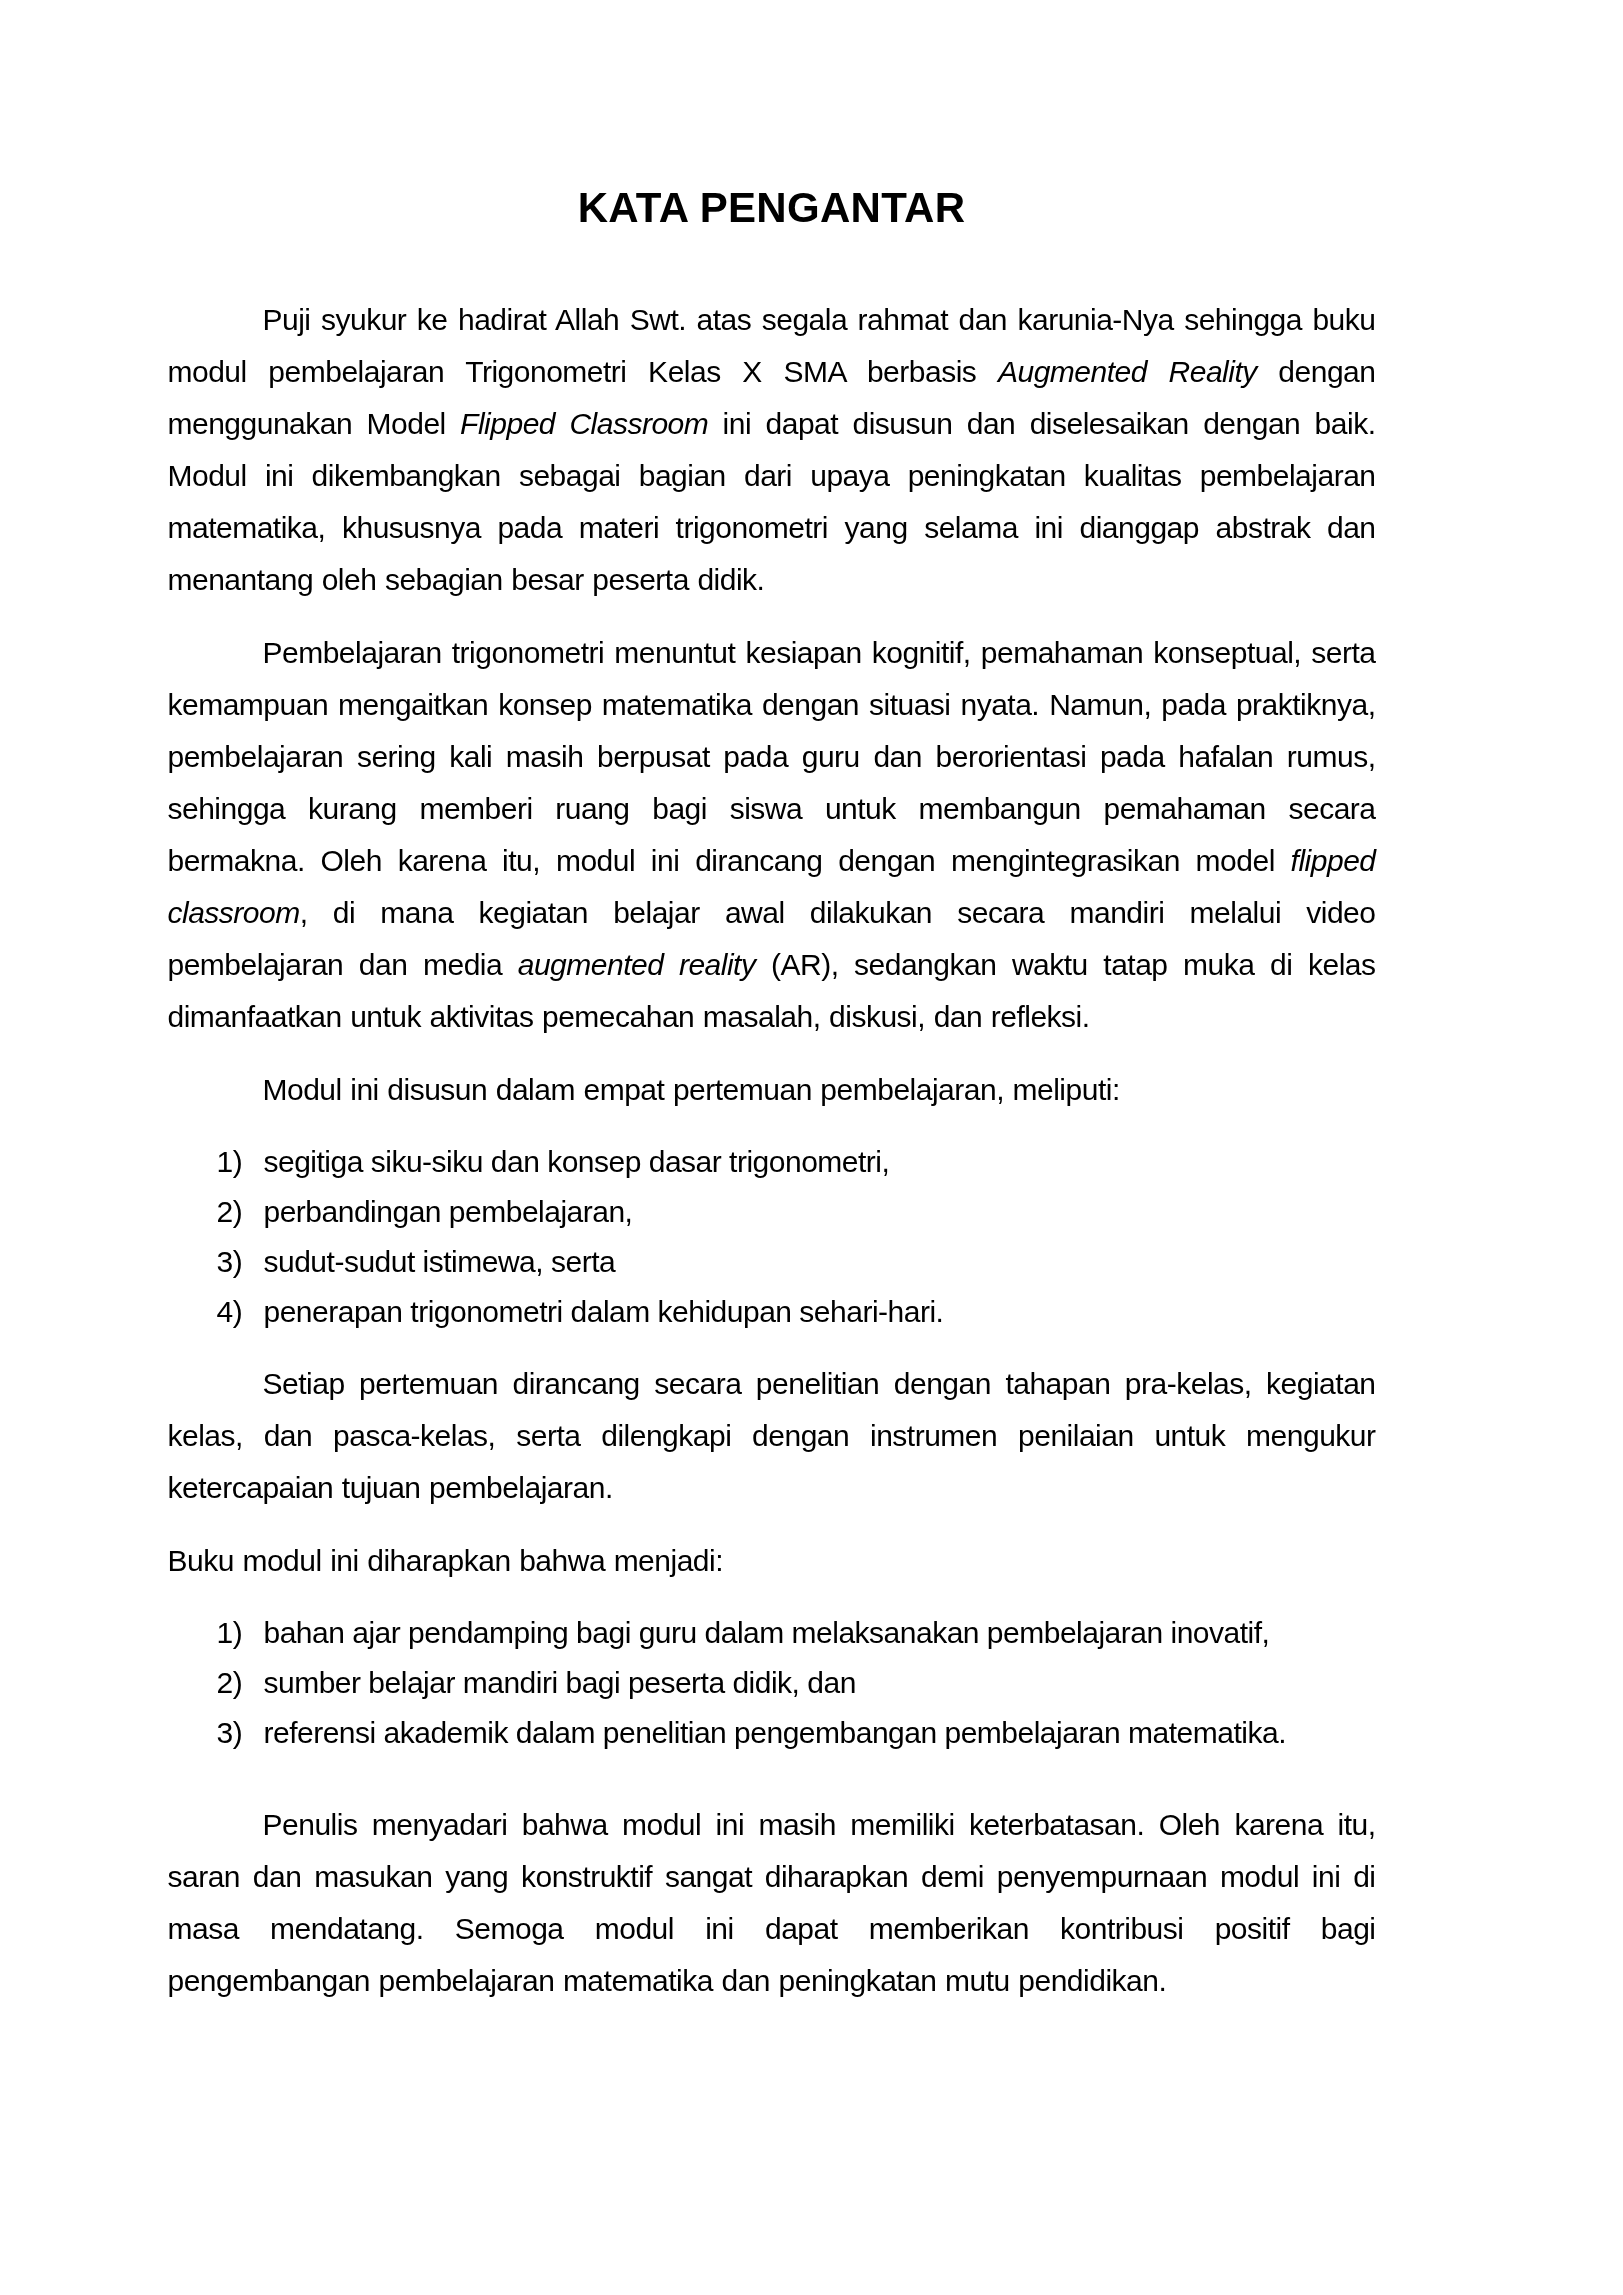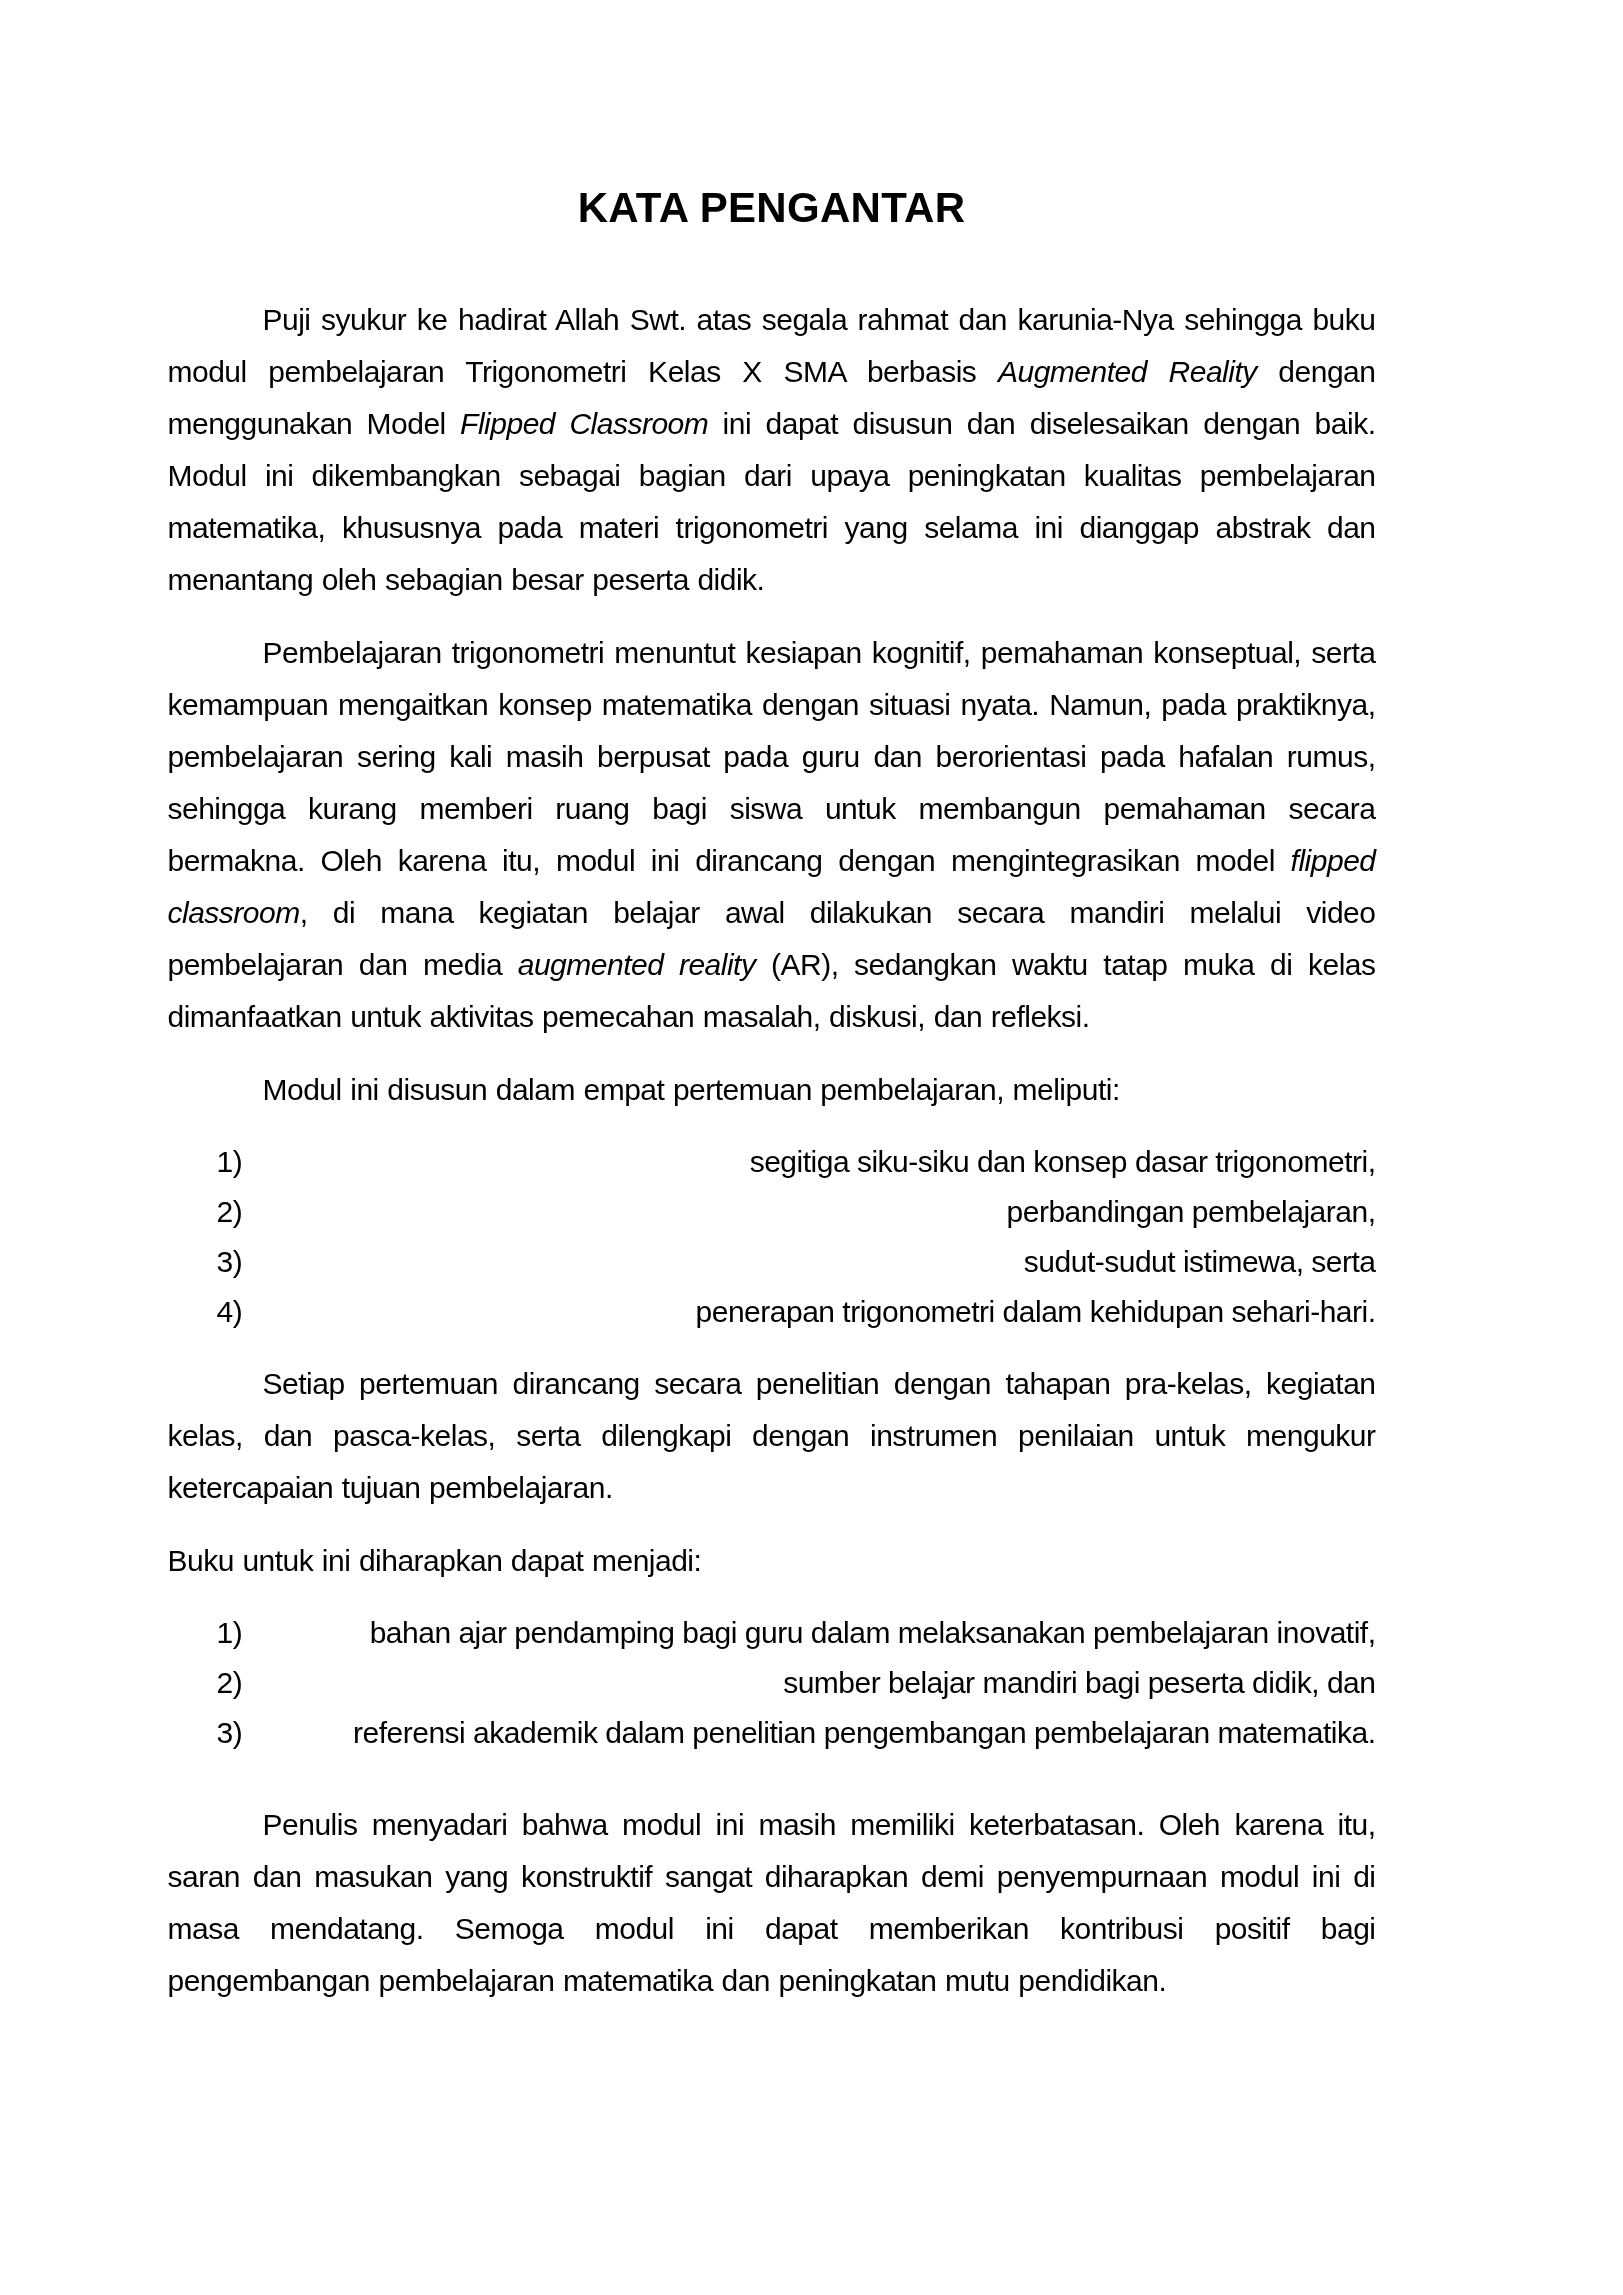--- a/index.html
+++ b/index.html
@@ -49,21 +49,21 @@
     font-size: 30px;
     line-height: 50px;
     letter-spacing: -0.5px;
   }
   .li-num {
     flex: 0 0 47px;
     margin-left: 49px;
   }
   .li-text {
     flex: 1;
-    text-align: right;
+    text-align: left;
   }
   em, i {
     font-style: italic;
   }
 </style>
 </head>
 <body>
 
 <div class="page">
 
@@ -89,21 +89,21 @@
       <span class="li-text">sudut-sudut istimewa, serta</span>
     </div>
     <div class="list-item">
       <span class="li-num">4)</span>
       <span class="li-text">penerapan trigonometri dalam kehidupan sehari-hari.</span>
     </div>
   </div>
 
   <p class="para indent">Setiap pertemuan dirancang secara penelitian dengan tahapan pra-kelas, kegiatan kelas, dan pasca-kelas, serta dilengkapi dengan instrumen penilaian untuk mengukur ketercapaian tujuan pembelajaran.</p>
 
-  <p class="para">Buku untuk ini diharapkan dapat menjadi:</p>
+  <p class="para">Buku modul ini diharapkan bahwa menjadi:</p>
 
   <div class="num-list">
     <div class="list-item">
       <span class="li-num">1)</span>
       <span class="li-text">bahan ajar pendamping bagi guru dalam melaksanakan pembelajaran inovatif,</span>
     </div>
     <div class="list-item">
       <span class="li-num">2)</span>
       <span class="li-text">sumber belajar mandiri bagi peserta didik, dan</span>
     </div>

